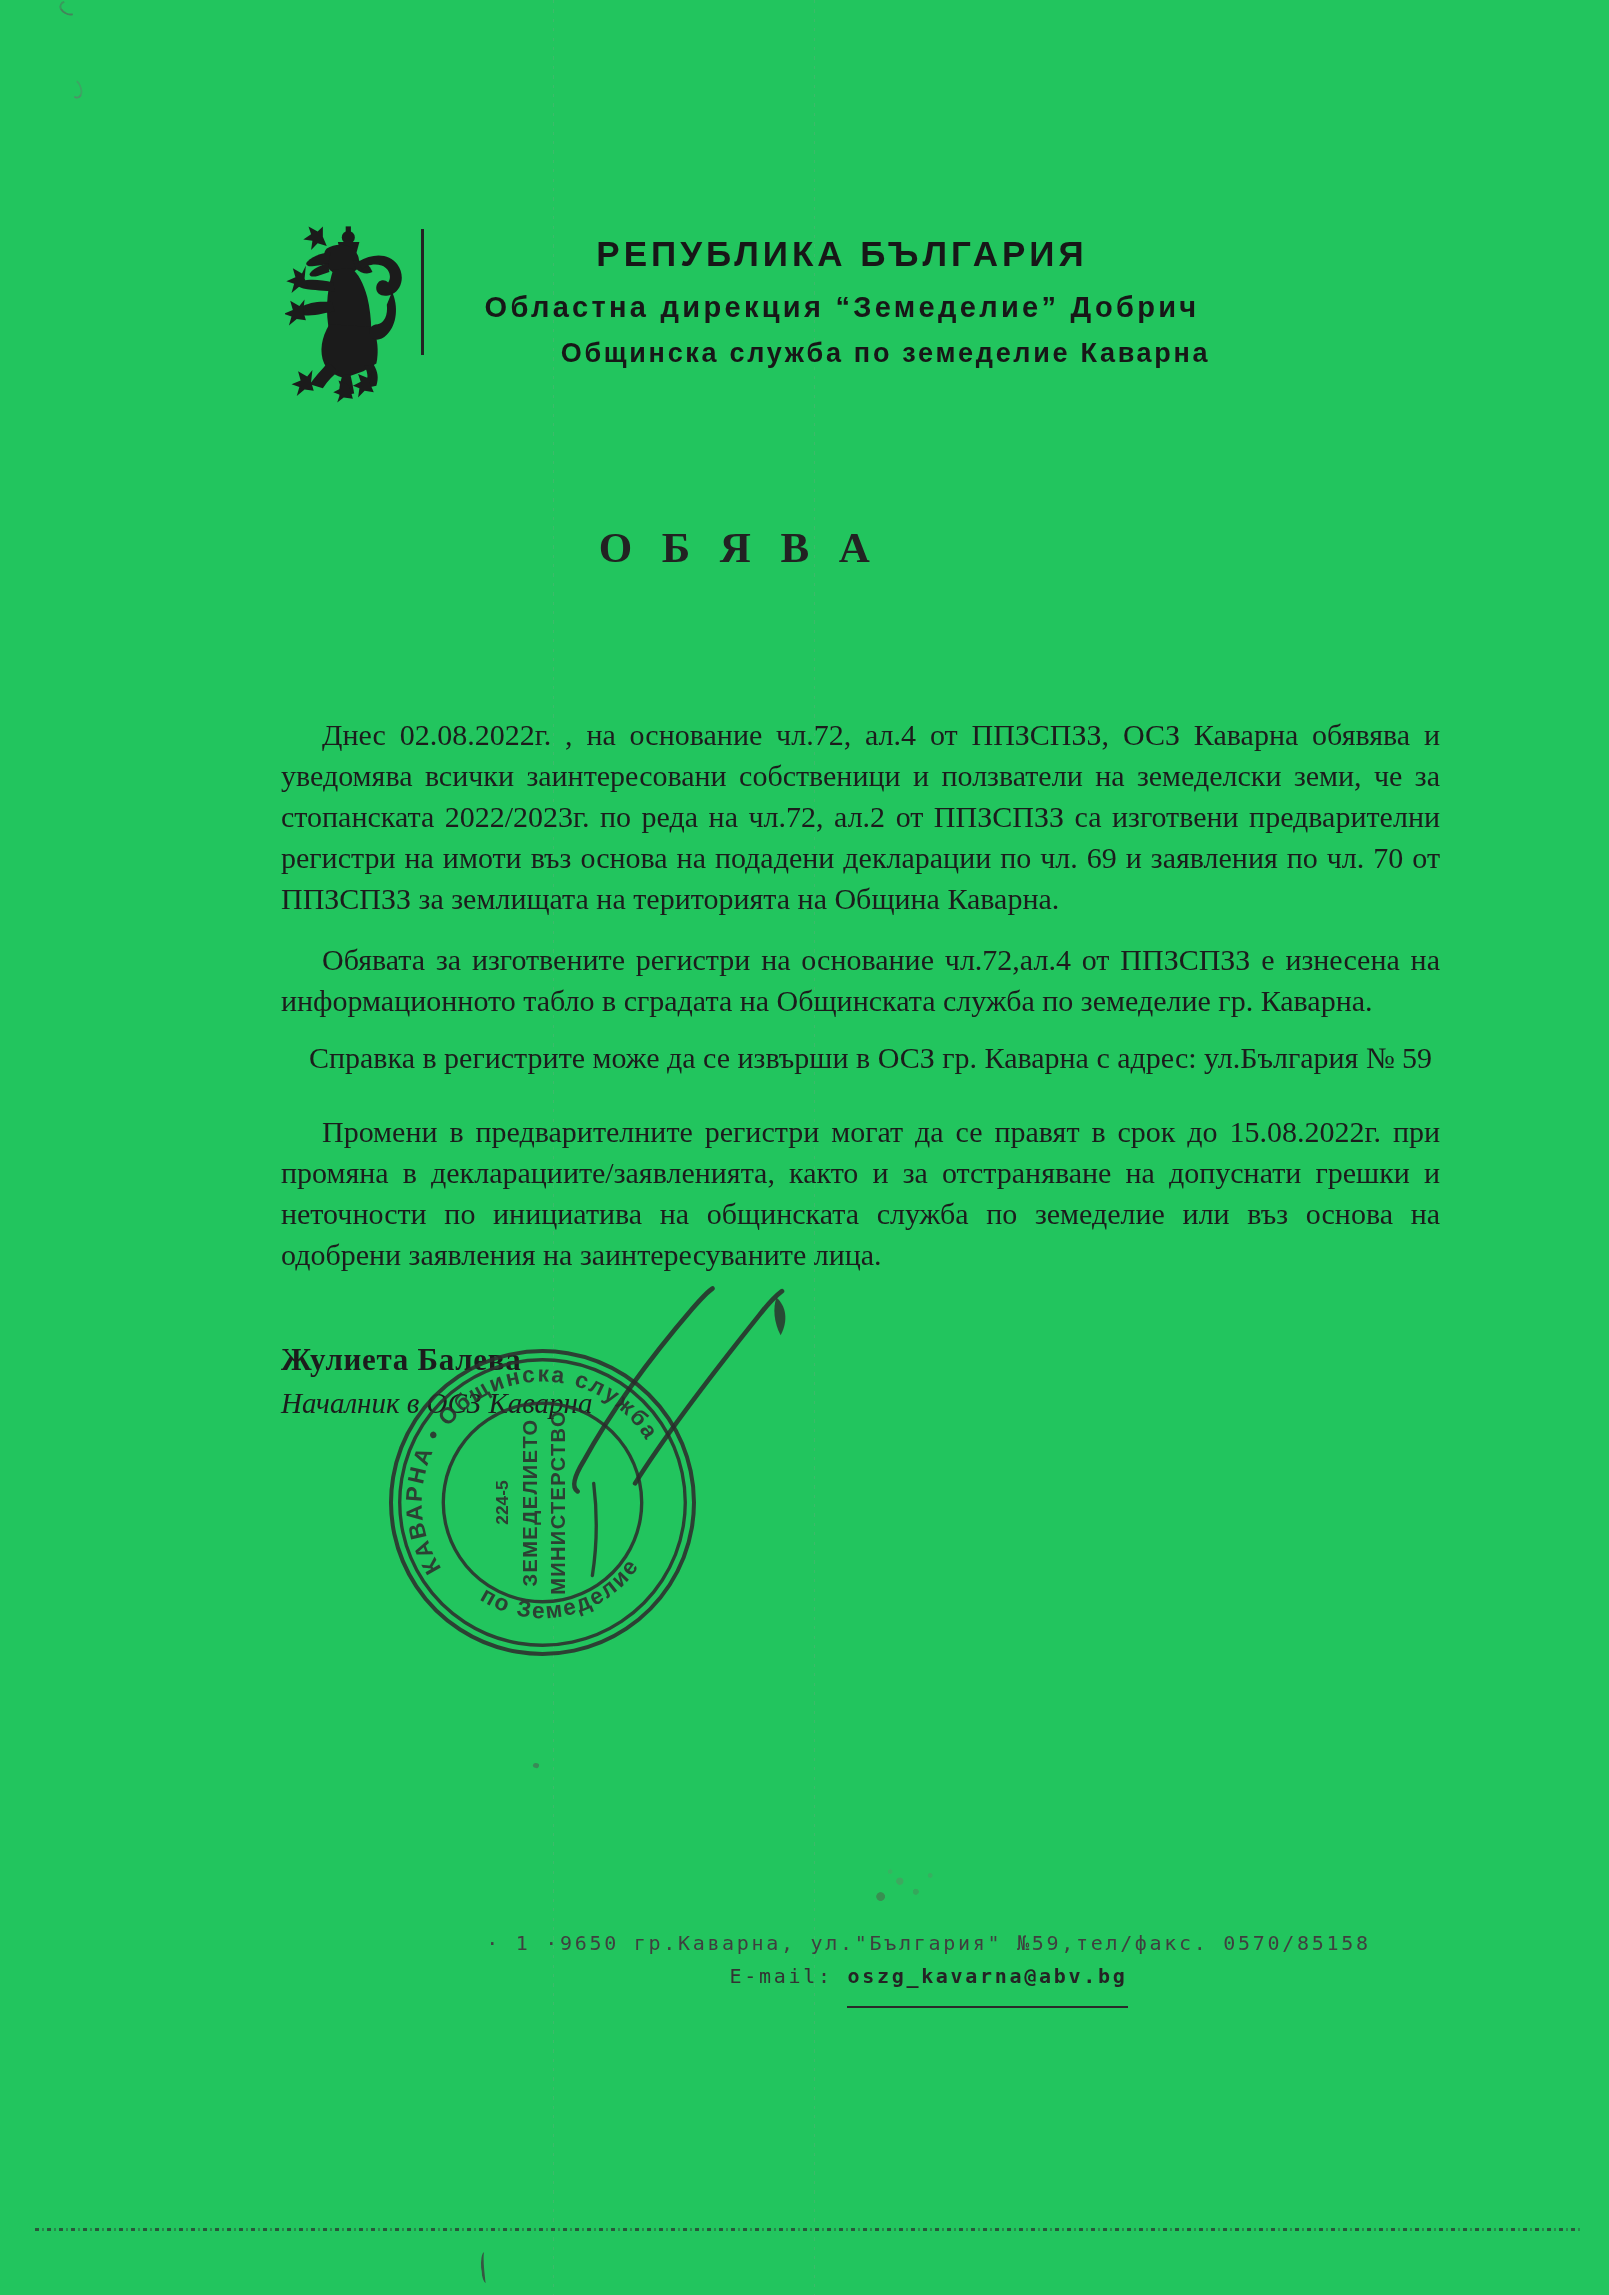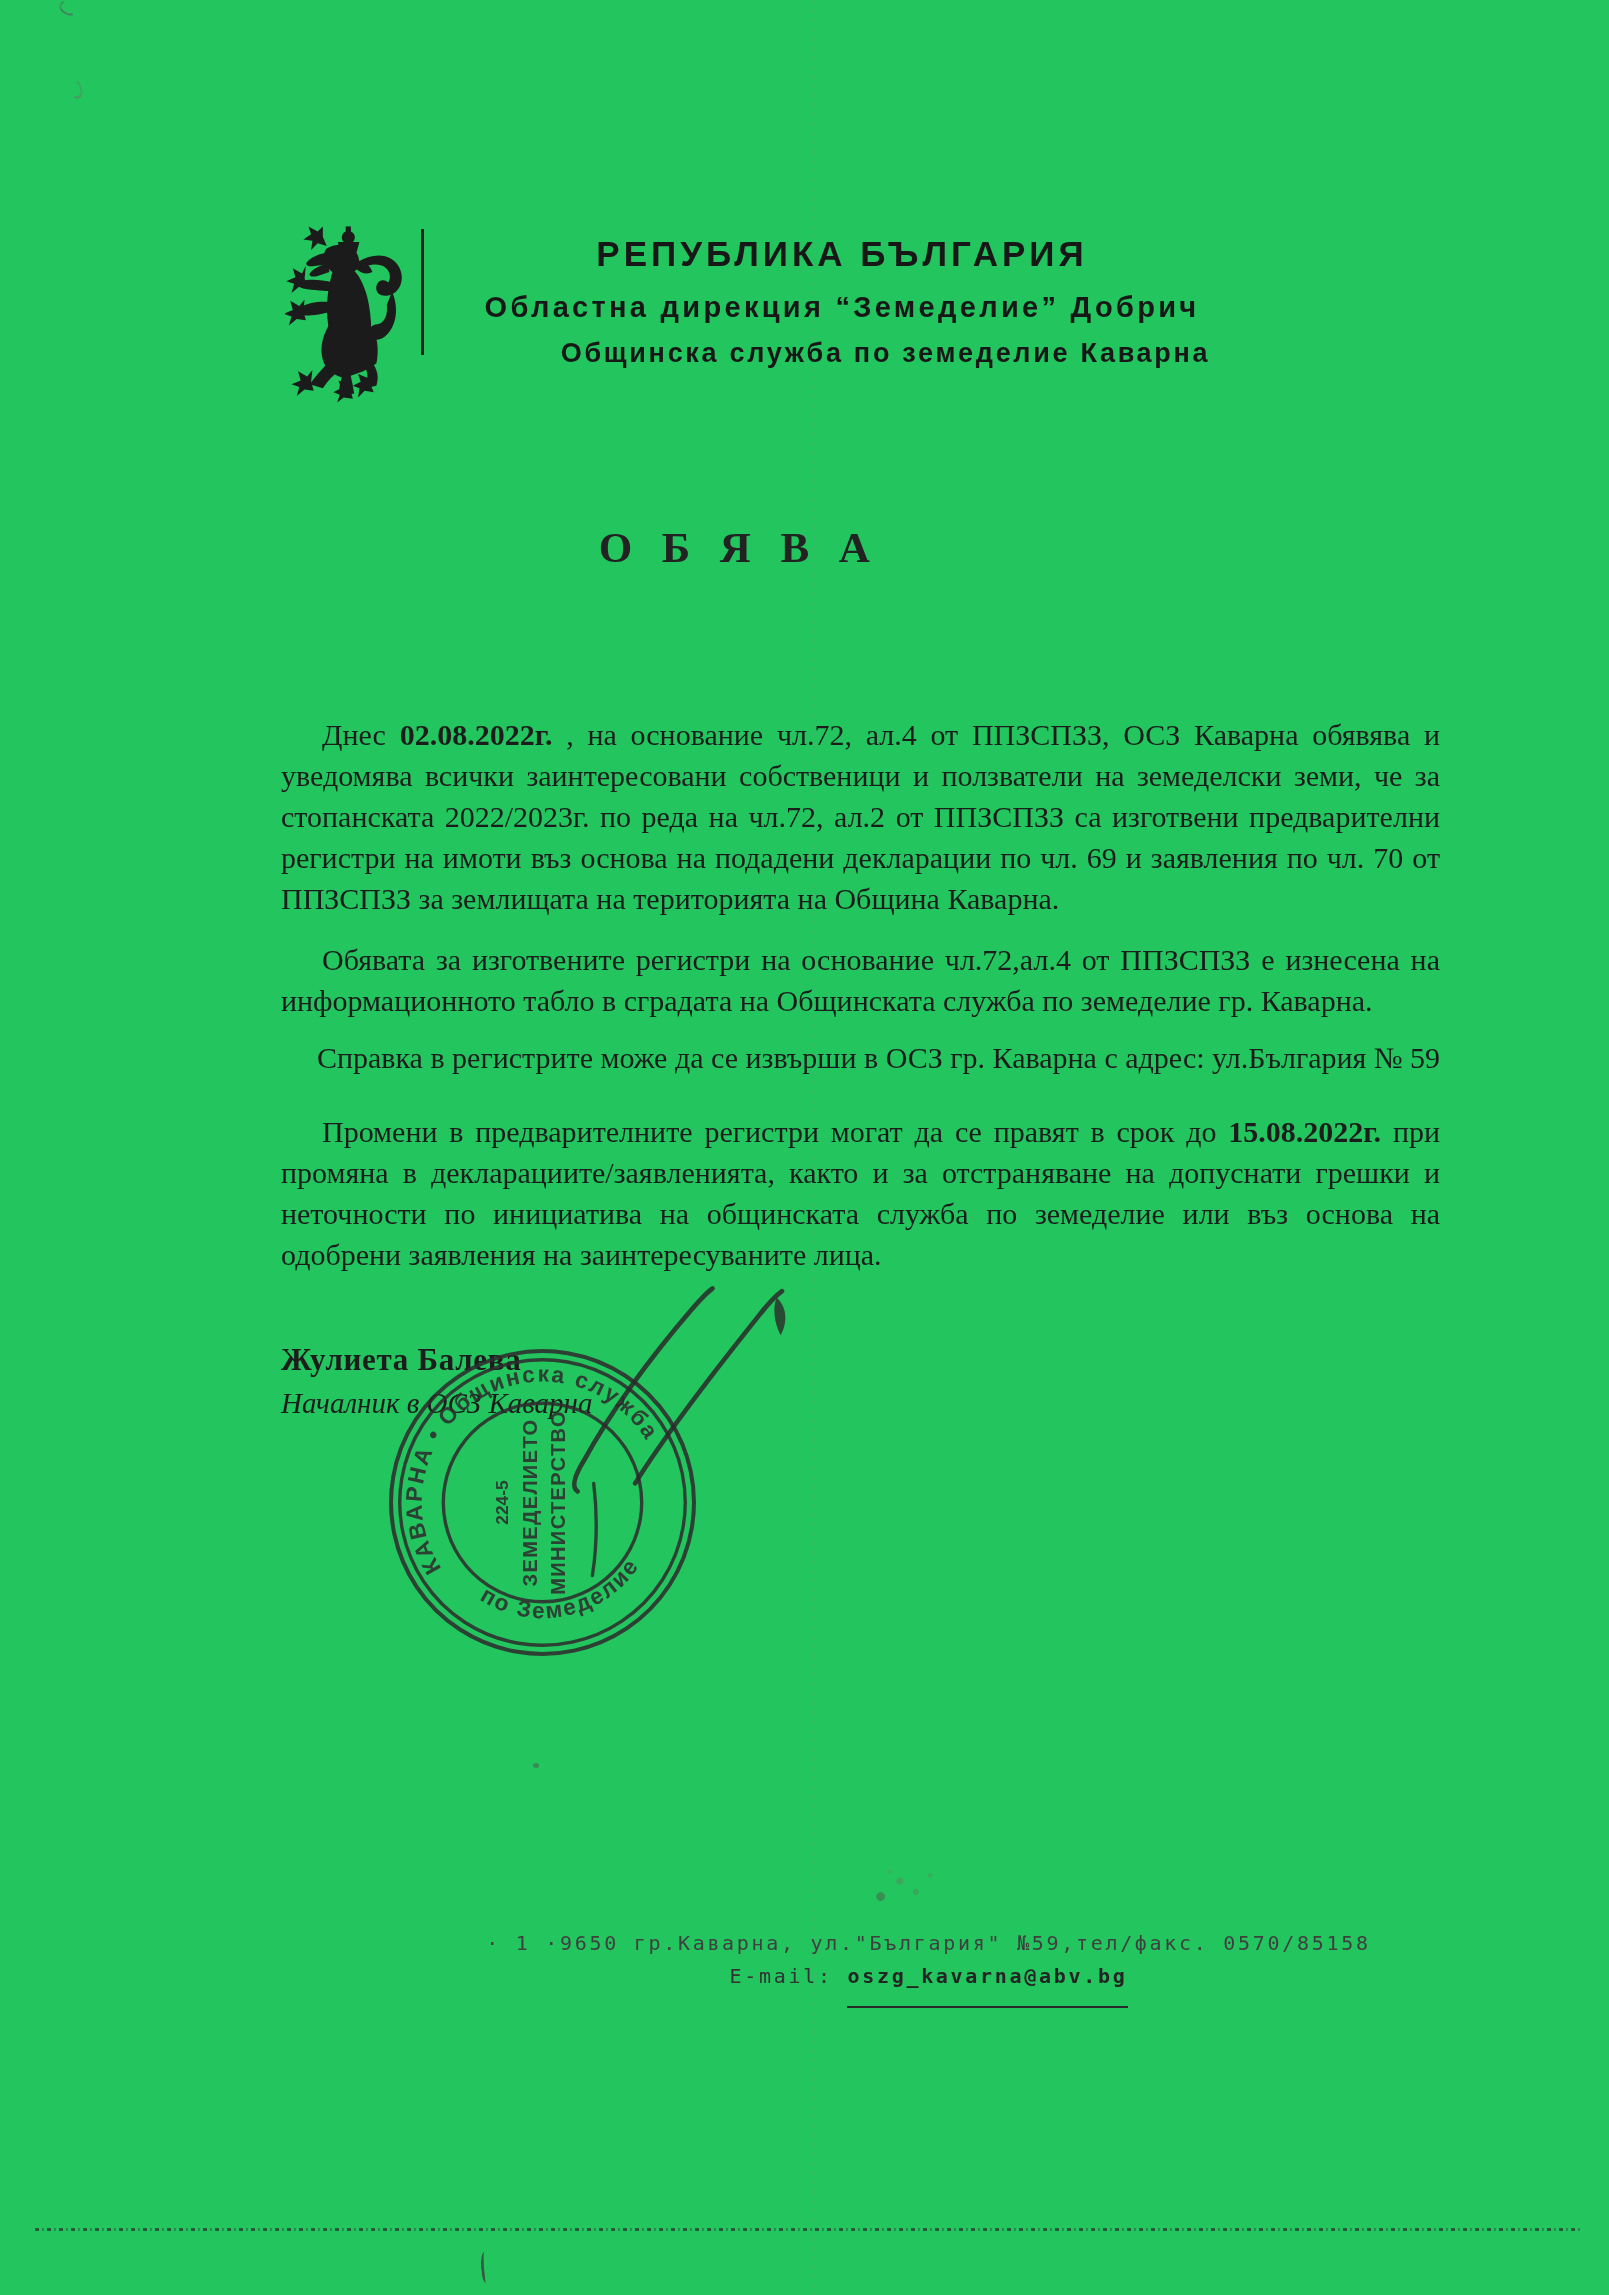--- a/index.html
+++ b/index.html
@@ -21,22 +21,22 @@
   .lh-service{font-size:27px;letter-spacing:2.7px;padding-left:87px;}
   
   .doc-title{position:absolute;left:281px;top:523px;width:916px;margin:0;text-align:center;
              font-size:43px;font-weight:bold;letter-spacing:9.4px;color:#222;}
   
   .body-text{position:absolute;left:281px;top:714px;width:1159px;
              font-size:30px;line-height:41px;text-align:justify;}
   .body-text p{margin:0;text-indent:41px;}
   .body-text p.p1{margin-bottom:20px;}
   .body-text p.p2{margin-bottom:16px;margin-top:6px;}
-  .body-text p.p3{margin-bottom:33px;text-indent:20px;text-align:right;}
-  .body-text b{font-weight:bold;}
+  .body-text p.p3{margin-bottom:33px;text-indent:20px;text-align:center;}
+  .body-text b{font-weight:normal;}
   
   .sig-block{position:absolute;left:281px;top:1342px;width:601px;}
   .sig-name{font-size:31px;font-weight:bold;letter-spacing:0.7px;}
   .sig-role{font-size:29px;font-style:italic;margin-top:9.4px;}
   
   .stamp{position:absolute;left:385px;top:1345px;width:315px;height:315px;
          transform:rotate(-12deg);opacity:.88;}
   .stamp svg{width:100%;height:100%;}
   .stamp text{font-family:"Liberation Sans",sans-serif;font-weight:bold;fill:#2e2e2e;}
   

